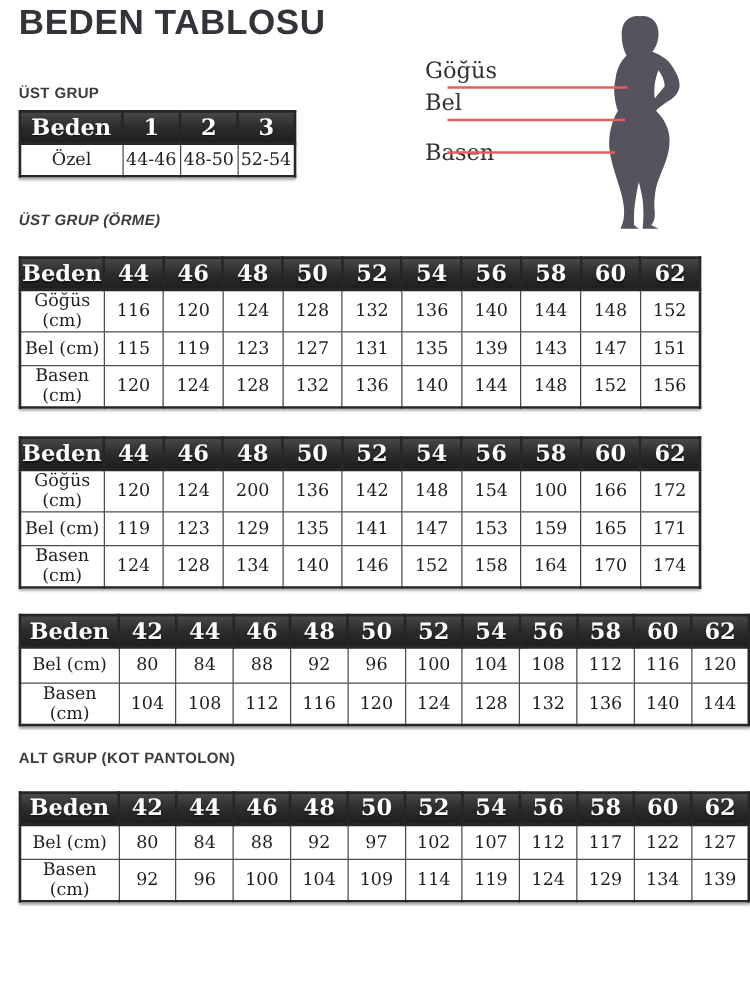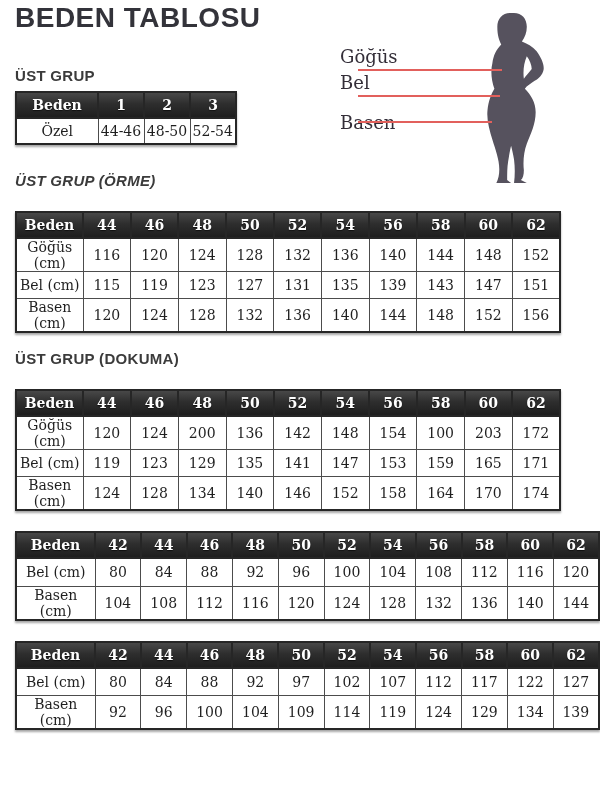--- a/index.html
+++ b/index.html
@@ -2,21 +2,21 @@
 <html><head>
 <meta charset="utf-8">
 <style>
   * { margin:0; padding:0; box-sizing:border-box; }
   html,body { width:600px; height:800px; background:#ffffff; overflow:hidden;
               font-family:"Liberation Sans", sans-serif; }
   .page { position:relative; width:536px; height:800px; padding:2px 0 0 15px; }
 
   .title { font-size:28px; font-weight:bold; letter-spacing:.5px; color:#33333a; }
 
-  .section-heading { font-size:15px; font-weight:bold; color:#3b3b3b; letter-spacing:.3px; }
+  .section-heading { font-size:12px; font-weight:bold; color:#3b3b3b; letter-spacing:.3px; }
 
   
   .sec0 .section-heading { margin-top:33px; }
   .sec1 .section-heading { margin-top:27px;font-style:italic; }
   .sec2 .section-heading { margin-top:17px; }
   .sec3 .section-heading { margin-top:25px; }
   .sec4 .section-heading { margin-top:18px; }
   .sec0 .table-slot { margin-top:7px; }
   .sec1 .table-slot, .sec2 .table-slot { margin-top:22px; }
   .sec3 .table-slot, .sec4 .table-slot { margin-top:20px; }
@@ -25,21 +25,21 @@
           border:2px solid #262626; box-shadow:0 2px 2px rgba(0,0,0,.35);
           font-family:"DejaVu Serif","Liberation Serif",serif; }
   .sec0 table { width:222px; }
   .sec1 table, .sec2 table { width:546px; }
   .sec3 table, .sec4 table { width:585px; }
   .sec0 th:first-child { width:82px; }
   .sec1 th:first-child, .sec2 th:first-child { width:67px; }
   .sec3 th:first-child, .sec4 th:first-child { width:79px; }
 
   th { background:linear-gradient(180deg,#484848 0%,#2e2e2e 45%,#1e1e1e 100%);
-       color:#ffffff; font-weight:bold; font-size:14px; height:26px;
+       color:#ffffff; font-weight:bold; font-size:18px; height:26px;
        border:2px solid #262626; text-align:center;
        text-shadow:0 1px 1px rgba(0,0,0,.6); }
   td { background:#ffffff; color:#1f1f1f; font-size:14px; height:27px;
        border:1.5px solid #4c4c4c; text-align:center; }
   .sec0 td { height:26px;margin-left:12px; }
   .sec3 td, .sec4 td { height:28px; }
 
   
   .figure { position:absolute; left:340px; top:8px; width:250px; height:182px; }
   .fig-label { position:absolute; left:0;
@@ -166,21 +166,20 @@
               <td>148</td>
               <td>152</td>
               <td>156</td>
             </tr>
           </tbody>
         </table>
       </div>
   </div>
 
   <div class="section sec2">
-    <div class="section-heading">ÜST GRUP (DOKUMA)</div>
     <div class="table-slot">
         <table>
           <thead>
             <tr>
               <th>Beden</th>
               <th>44</th>
               <th>46</th>
               <th>48</th>
               <th>50</th>
               <th>52</th>
@@ -195,21 +194,21 @@
             <tr>
               <td>Göğüs (cm)</td>
               <td>120</td>
               <td>124</td>
               <td>200</td>
               <td>136</td>
               <td>142</td>
               <td>148</td>
               <td>154</td>
               <td>100</td>
-              <td>203</td>
+              <td>166</td>
               <td>172</td>
             </tr>
             <tr>
               <td>Bel (cm)</td>
               <td>119</td>
               <td>123</td>
               <td>129</td>
               <td>135</td>
               <td>141</td>
               <td>147</td>
@@ -283,20 +282,21 @@
               <td>136</td>
               <td>140</td>
               <td>144</td>
             </tr>
           </tbody>
         </table>
       </div>
   </div>
 
   <div class="section sec4">
+    <div class="section-heading">ALT GRUP (KOT PANTOLON)</div>
     <div class="table-slot">
         <table>
           <thead>
             <tr>
               <th>Beden</th>
               <th>42</th>
               <th>44</th>
               <th>46</th>
               <th>48</th>
               <th>50</th>

